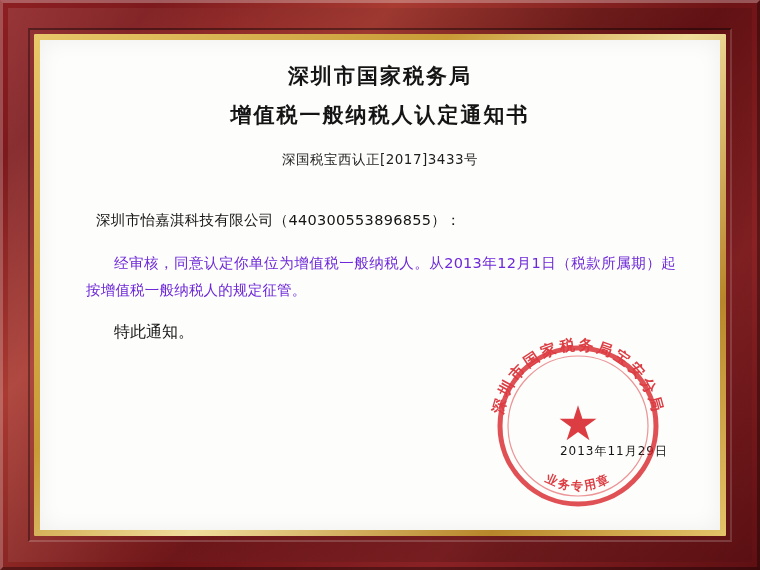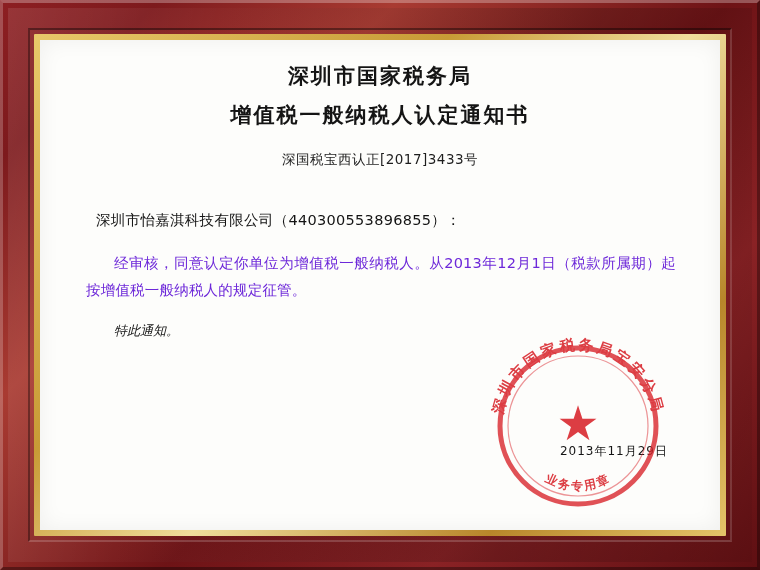--- a/index.html
+++ b/index.html
@@ -118,26 +118,25 @@
     padding-right: 44px;
     line-height: 1.85;
     text-align: justify;
     color: #6d28d9;
     letter-spacing: 0.2px;
   }
   .doc-para.indent {
     text-indent: 28px;
   }
   .doc-para-closing {
-    font-size: 13px;
+    font-size: 16px;
     margin-top: 18px;
     padding-left: 46px;
     text-indent: 28px;
     color: #141414;
-    font-style: italic;
   }
 
   
   .doc-date {
     position: absolute;
     right: 52px;
     bottom: 92px;
     font-size: 12px;
     color: #141414;
     letter-spacing: 1px;

